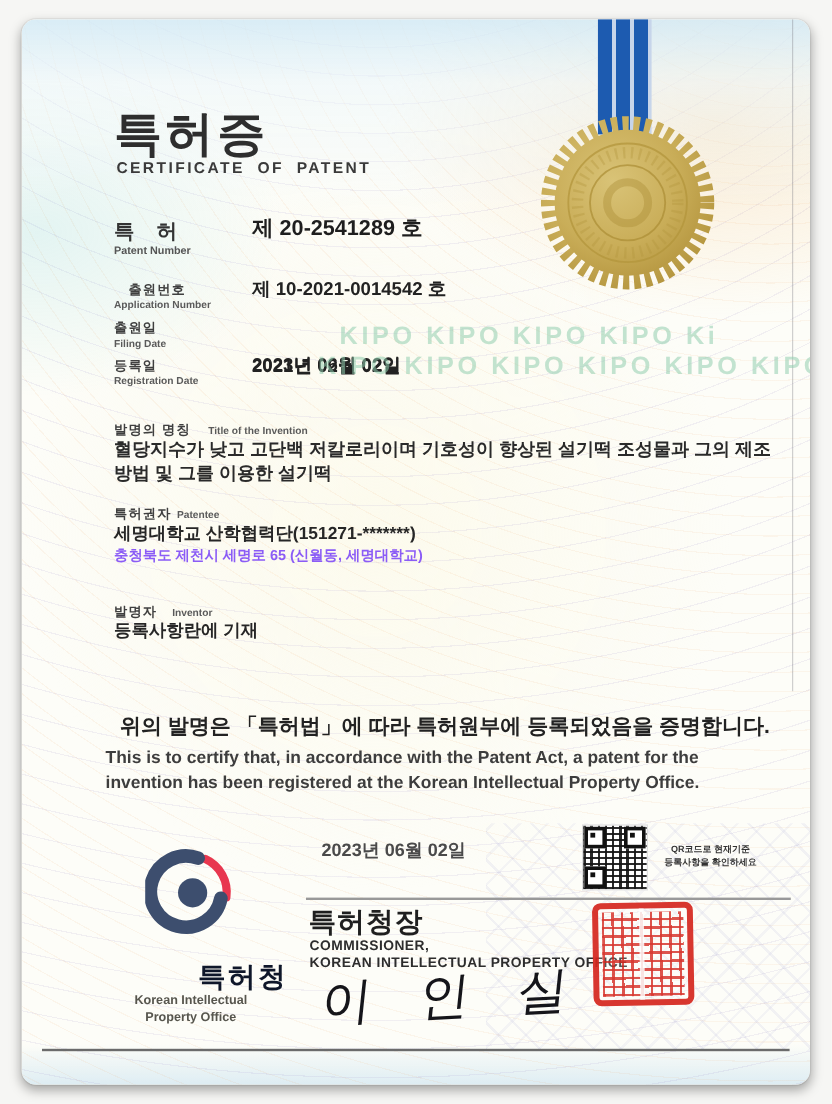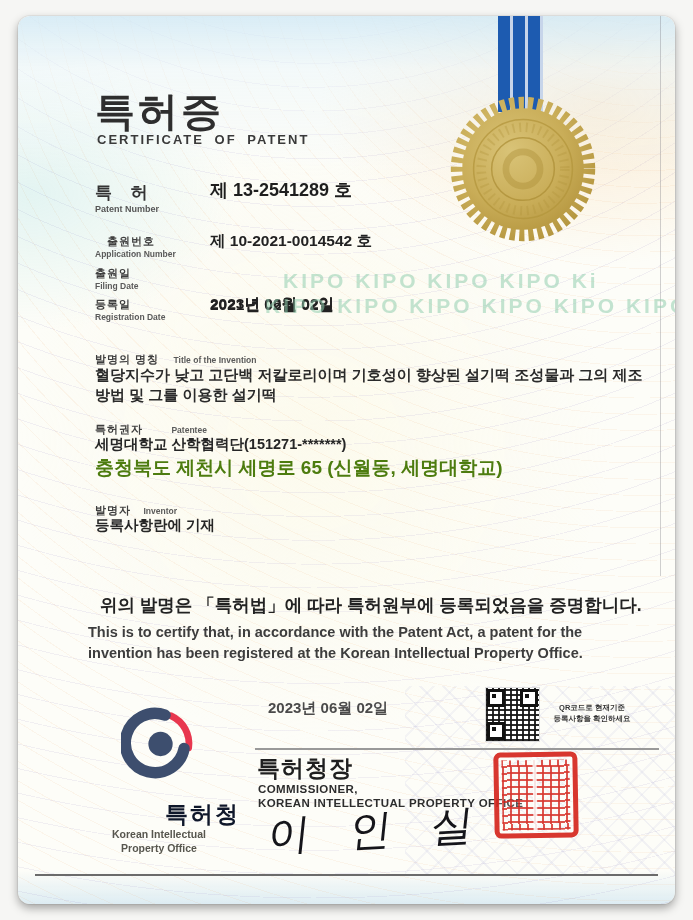--- a/index.html
+++ b/index.html
@@ -64,23 +64,23 @@
 
   .watermark{position:absolute;left:265px;top:252px;width:380px;color:rgba(145,205,175,0.55);
     font-weight:800;font-size:21px;letter-spacing:3px;line-height:25px;white-space:nowrap;}
   .watermark div:nth-child(2){margin-left:-18px;}
 
   .inv-lblrow{position:absolute;left:77px;top:333px;}
   .inv-lblrow .lbl-en{margin-left:10px;}
   .inv-title{position:absolute;left:77px;top:349px;width:548px;font-size:15px;font-weight:800;color:#2a2a2a;line-height:20px;}
 
   .pat-lblrow{position:absolute;left:77px;top:403px;}
-  .pat-lblrow .lbl-en{margin-left:24px;}
+  .pat-lblrow .lbl-en{margin-left:0;}
   .pat-line1{position:absolute;left:77px;top:419px;font-size:14.5px;font-weight:800;color:#262626;}
-  .pat-line2{position:absolute;left:77px;top:439px;font-size:19px;font-weight:800;color:#4d7c0f;}
+  .pat-line2{position:absolute;left:77px;top:439px;font-size:12px;font-weight:800;color:#8b5cf6;}
 
   .invr-lblrow{position:absolute;left:77px;top:484px;}
   .invr-lblrow .lbl-en{margin-left:8px;}
   .invr-val{position:absolute;left:77px;top:500px;font-size:14.5px;font-weight:800;color:#262626;}
 
   .stmt-ko{position:absolute;left:70px;top:577px;width:555px;font-size:17.5px;font-weight:800;color:#222;margin-left:12px;}
   .stmt-en{position:absolute;left:70px;top:606px;width:532px;font-size:14.5px;font-weight:700;color:#3d3d3d;line-height:21px;}
 
   .issue-date{position:absolute;left:250px;top:683px;font-size:15px;font-weight:700;color:#4a4a4a;}
 
@@ -148,21 +148,21 @@
       <circle cx="80" cy="80" r="44" fill="none" stroke="#b3953c" stroke-width="10" stroke-dasharray="2 5" opacity="0.35"></circle>
       <circle cx="80" cy="80" r="33" fill="none" stroke="#ab8d34" stroke-width="1.6" opacity="0.7"></circle>
       <circle cx="80" cy="80" r="18" fill="none" stroke="#ab8d34" stroke-width="7" opacity="0.4"></circle>
     </svg>
 
     <div class="title">특허증</div>
     <div class="subtitle">CERTIFICATE OF PATENT</div>
 
     <div class="patent-ko">특 허</div>
     <div class="patent-en">Patent Number</div>
-    <div class="patent-val">제 13-2541289 호</div>
+    <div class="patent-val">제 20-2541289 호</div>
 
     <div class="lbl-ko f-app-ko">출원번호</div>
     <div class="lbl-en f-app-en">Application Number</div>
     <div class="val f-app-val">제 10-2021-0014542 호</div>
 
     <div class="lbl-ko f-fil-ko">출원일</div>
     <div class="lbl-en f-fil-en">Filing Date</div>
     <div class="val f-fil-val">2021년 02월 02일</div>
 
     <div class="lbl-ko f-reg-ko">등록일</div>

